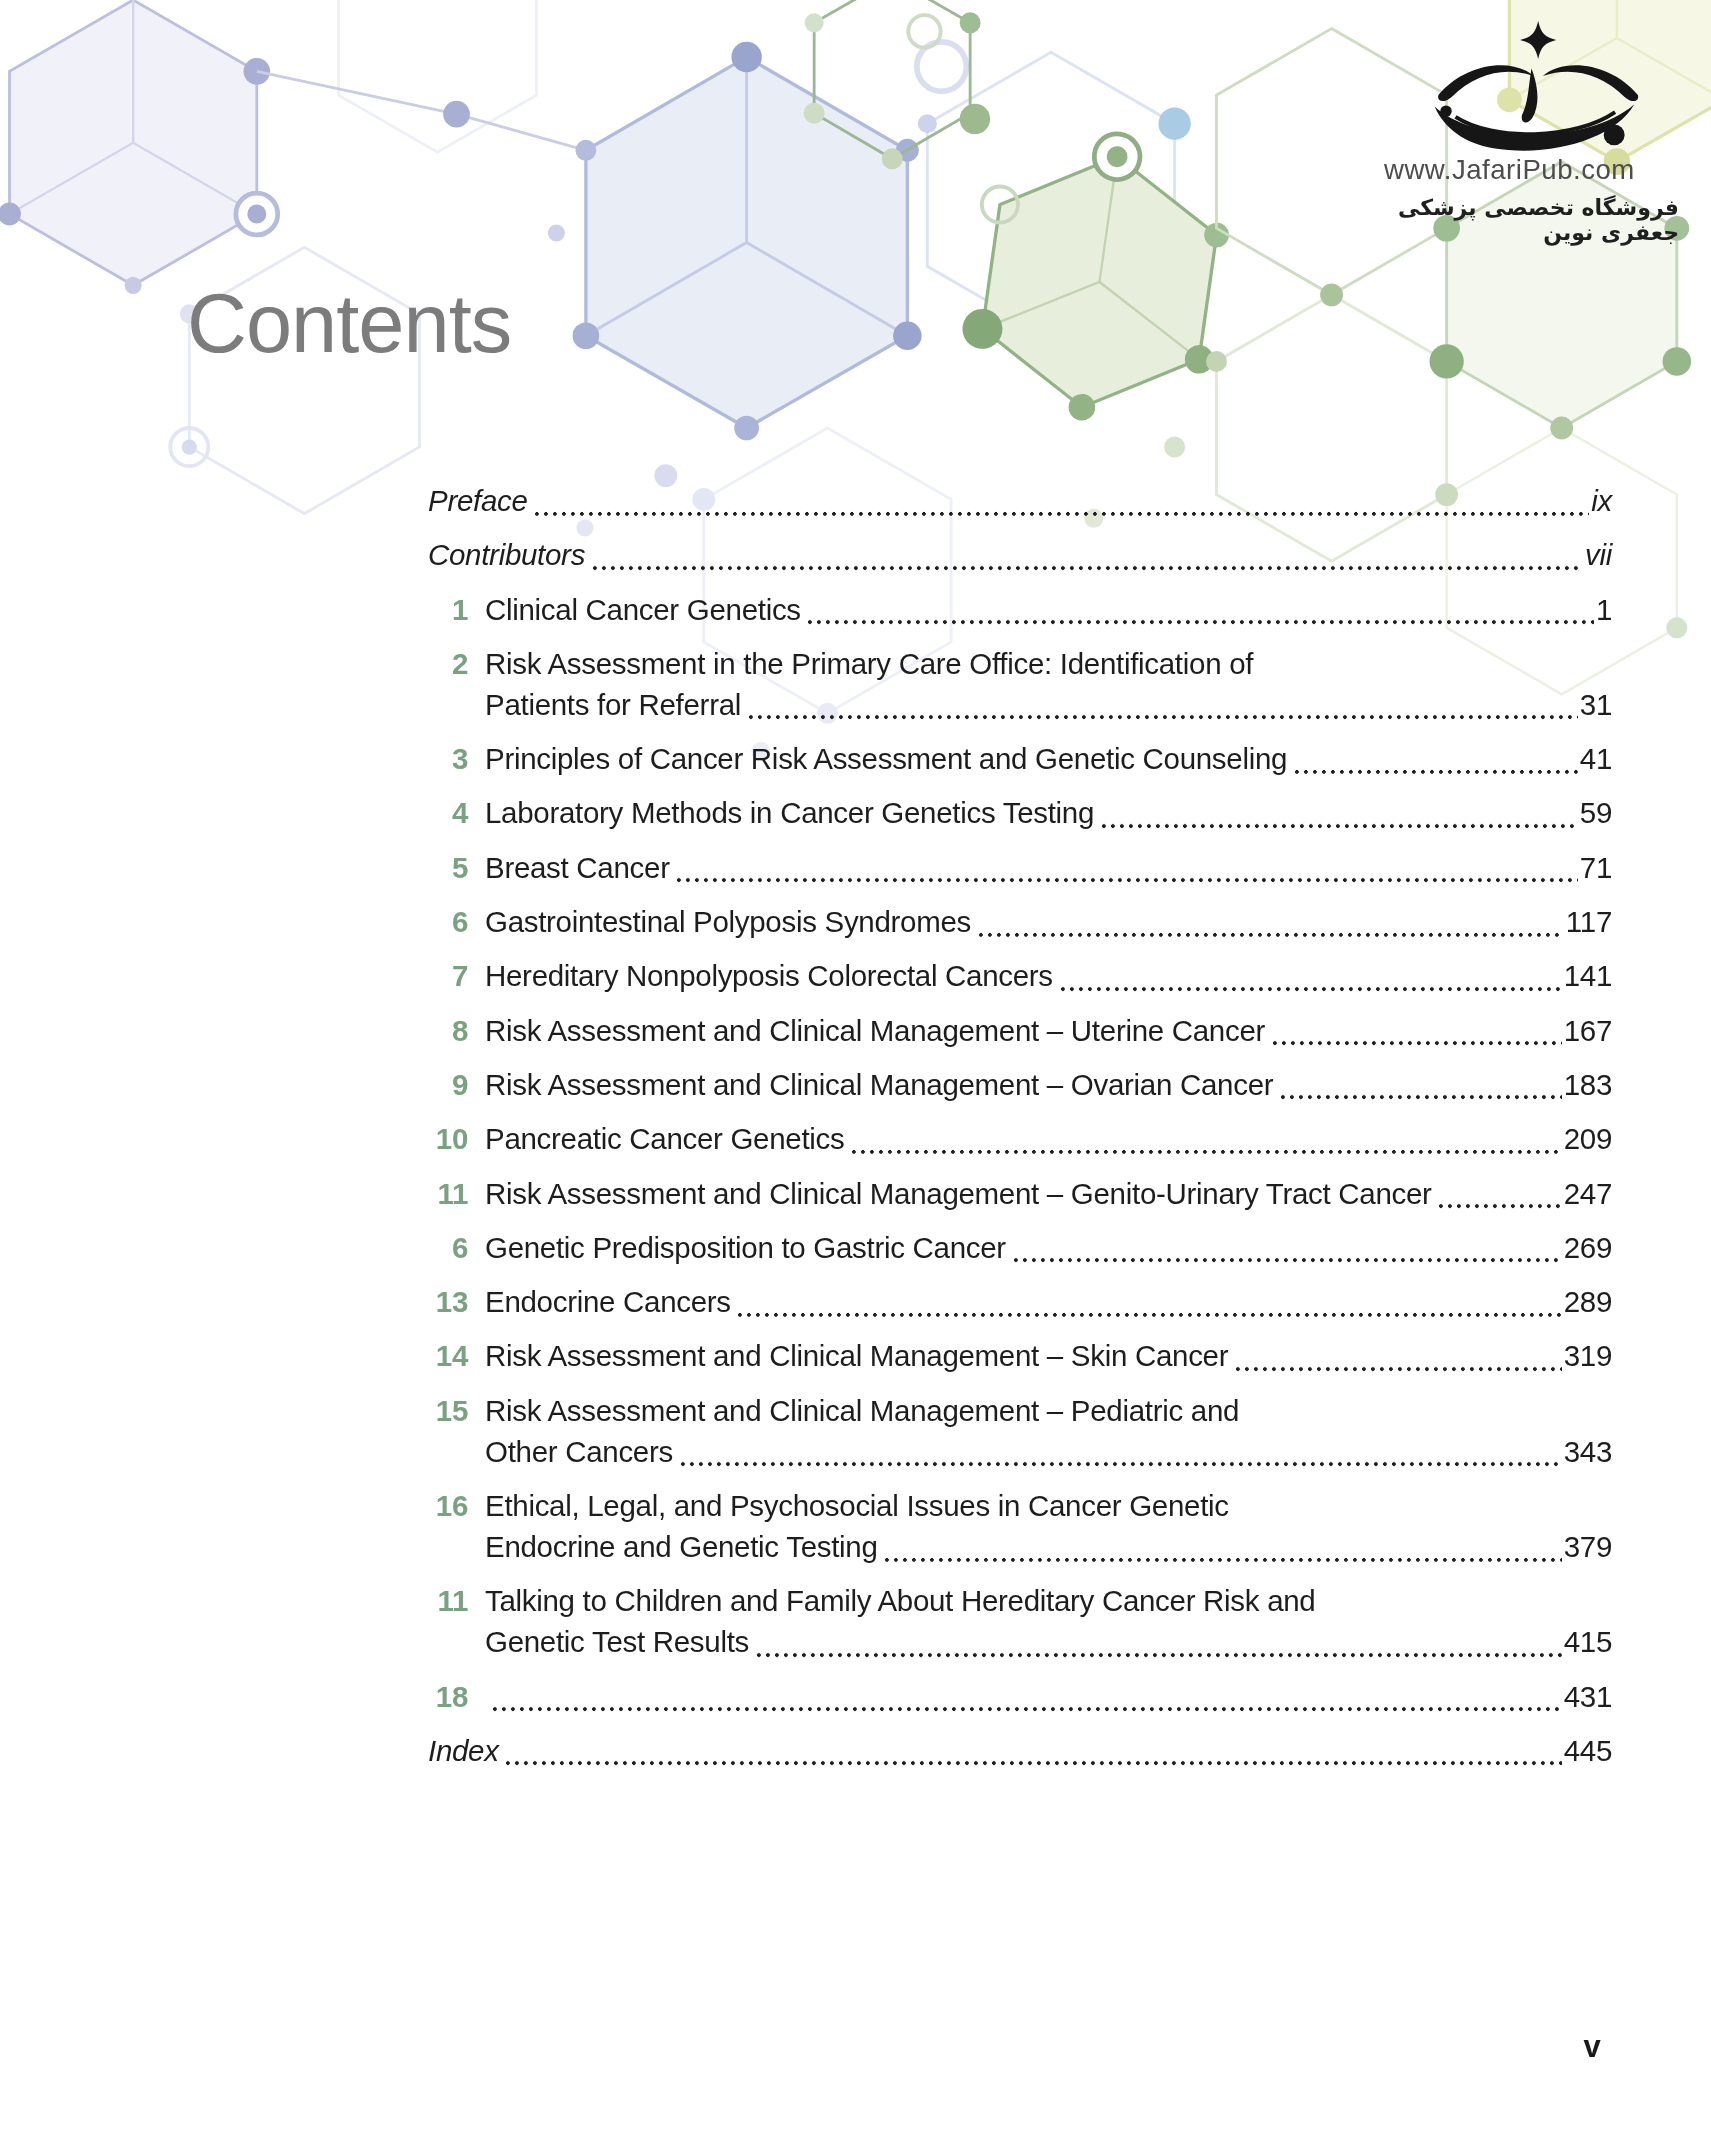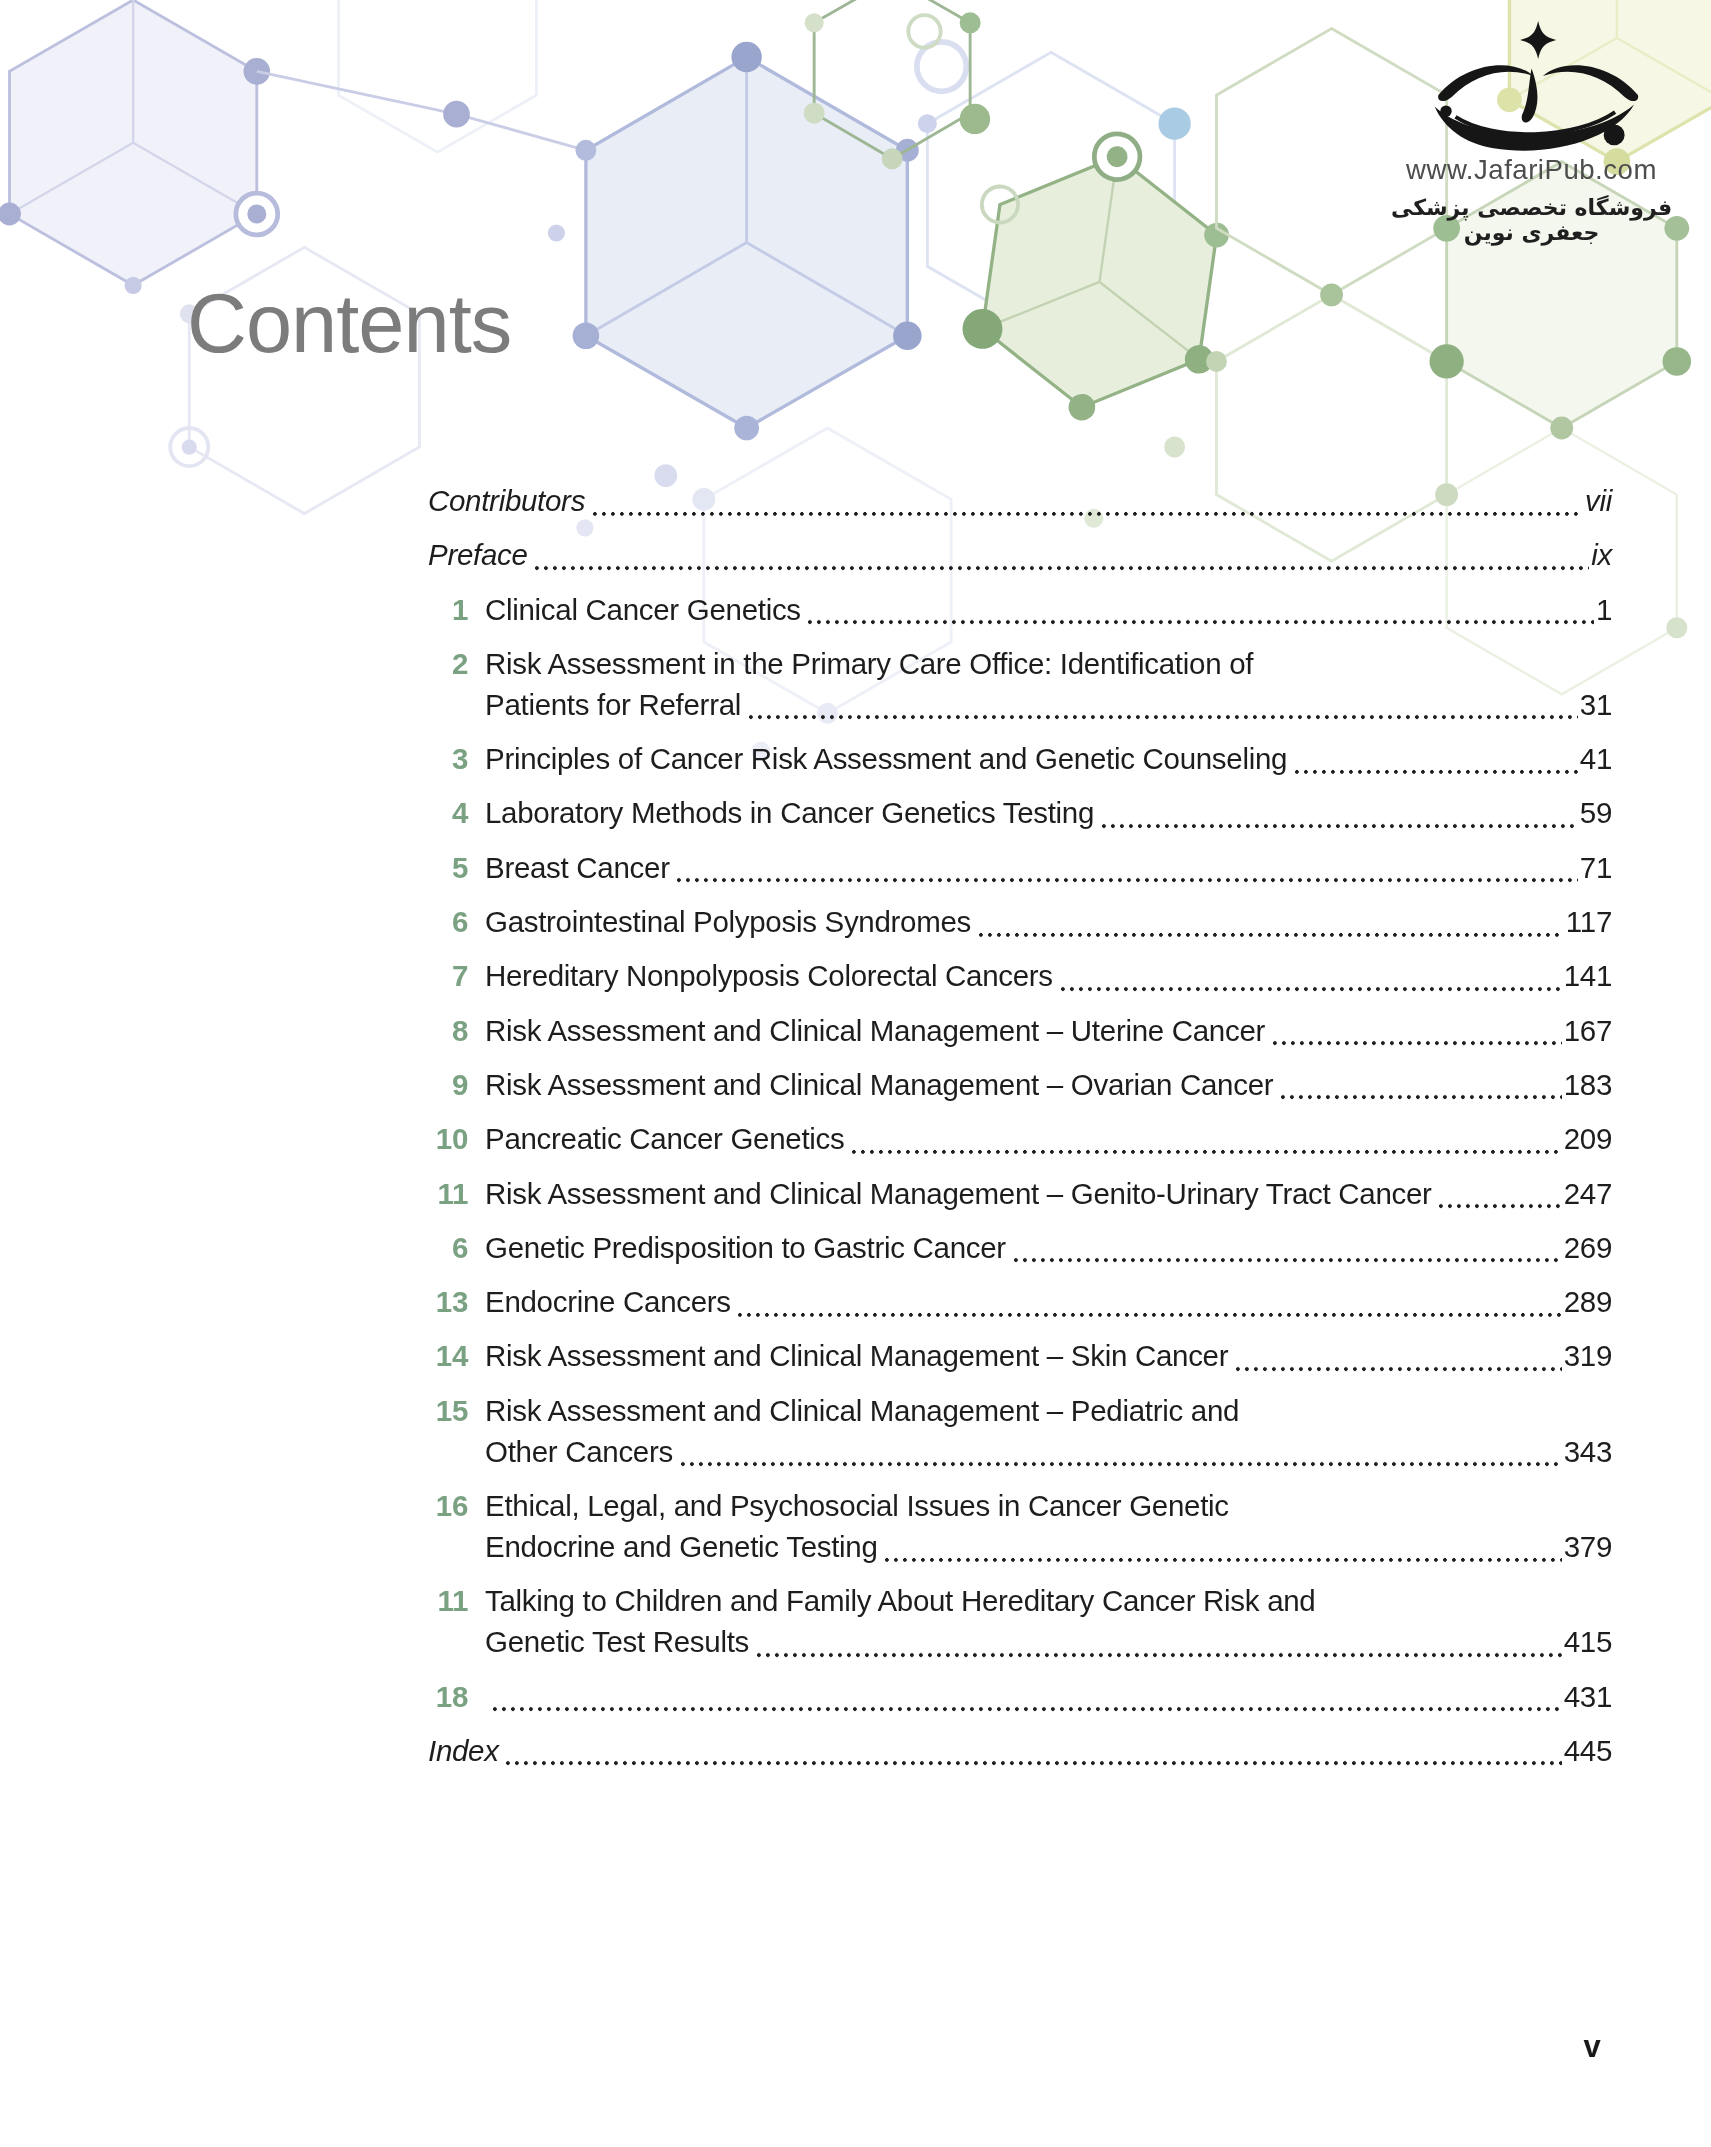--- a/index.html
+++ b/index.html
@@ -21,21 +21,20 @@
     top: 0; left: 0;
     width: 1712px; height: 856px;
     pointer-events: none;
   }
 
   
   .brand {
     position: absolute;
     top: 19px; left: 1384px;
     width: 295px;
-    text-align: center;
   }
   .brand-mark { display: block; margin: 0 auto; }
   .brand-url {
     margin-top: 1.9px;
     font-size: 27.6px;
     letter-spacing: 0.5px;
     color: #4d4d4d;
   }
   .brand-fa {
     margin-top: 9.5px;
@@ -205,33 +204,33 @@
     <div class="brand-fa">فروشگاه تخصصی پزشکی جعفری نوین</div>
   </div>
 
   <div class="page-title">Contents</div>
 
   <div class="toc">
 
     <div class="row">
       <div class="body">
           <div class="line">
+        <span class="t fm">Preface</span>
+        <span class="leader"></span>
+        <span class="pg fm">ix</span>
+      </div>
+        </div>
+    </div>
+
+    <div class="row">
+      <div class="body">
+          <div class="line">
         <span class="t fm">Contributors</span>
         <span class="leader"></span>
         <span class="pg fm">vii</span>
-      </div>
-        </div>
-    </div>
-
-    <div class="row">
-      <div class="body">
-          <div class="line">
-        <span class="t fm">Preface</span>
-        <span class="leader"></span>
-        <span class="pg fm">ix</span>
       </div>
         </div>
     </div>
 
     <div class="row">
       <div class="num">1</div>
       <div class="body">
           <div class="line">
         <span class="t">Clinical Cancer Genetics</span>
         <span class="leader"></span>

